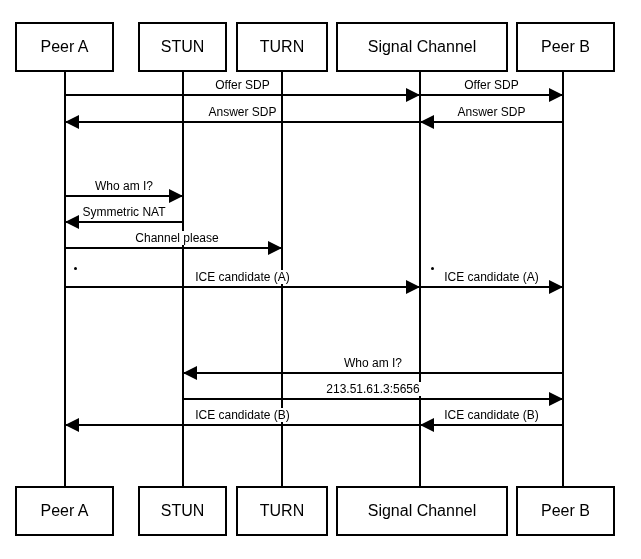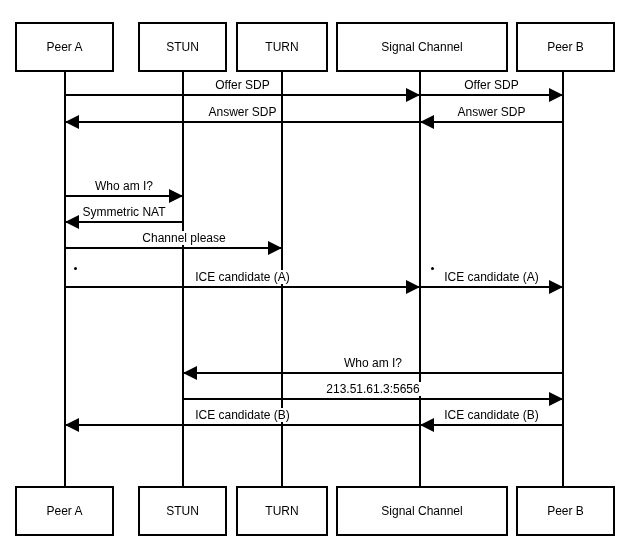--- a/index.html
+++ b/index.html
@@ -17,21 +17,21 @@
     overflow: hidden;
   }
   .actor-box {
     position: absolute;
     box-sizing: border-box;
     border: 2px solid #000000;
     background: #ffffff;
     display: flex;
     align-items: center;
     justify-content: center;
-    font-size: 12px;
+    font-size: 16px;
     white-space: nowrap;
     z-index: 3;
   }
   .lifeline {
     position: absolute;
     width: 2px;
     background: #000000;
     z-index: 1;
   }
   .msg-line {
@@ -90,21 +90,21 @@
     <div class="msg-line" style="left: 420px; top: 121px; width: 143px;"></div>
     <div class="msg-label" style="left: 491.5px; top: 105px;">Answer SDP</div>
     <div class="arrow left" style="left: 420px; top: 115px;"></div>
     <div class="msg-line" style="left: 65px; top: 195px; width: 118px;"></div>
     <div class="msg-label" style="left: 124px; top: 179px;">Who am I?</div>
     <div class="arrow right" style="left: 169px; top: 189px;"></div>
     <div class="msg-line" style="left: 65px; top: 221px; width: 118px;"></div>
     <div class="msg-label" style="left: 124px; top: 205px;">Symmetric NAT</div>
     <div class="arrow left" style="left: 65px; top: 215px;"></div>
     <div class="msg-line" style="left: 65px; top: 247px; width: 217px;"></div>
-    <div class="msg-label" style="left: 184px; top: 231px;">Channel please</div>
+    <div class="msg-label" style="left: 177px; top: 231px;">Channel please</div>
     <div class="arrow right" style="left: 268px; top: 241px;"></div>
     <div class="msg-line" style="left: 65px; top: 286px; width: 355px;"></div>
     <div class="msg-label" style="left: 242.5px; top: 270px;">ICE candidate (A)</div>
     <div class="arrow right" style="left: 406px; top: 280px;"></div>
     <div class="msg-line" style="left: 420px; top: 286px; width: 143px;"></div>
     <div class="msg-label" style="left: 491.5px; top: 270px;">ICE candidate (A)</div>
     <div class="arrow right" style="left: 549px; top: 280px;"></div>
     <div class="msg-line" style="left: 183px; top: 372px; width: 380px;"></div>
     <div class="msg-label" style="left: 373px; top: 356px;">Who am I?</div>
     <div class="arrow left" style="left: 183px; top: 366px;"></div>

